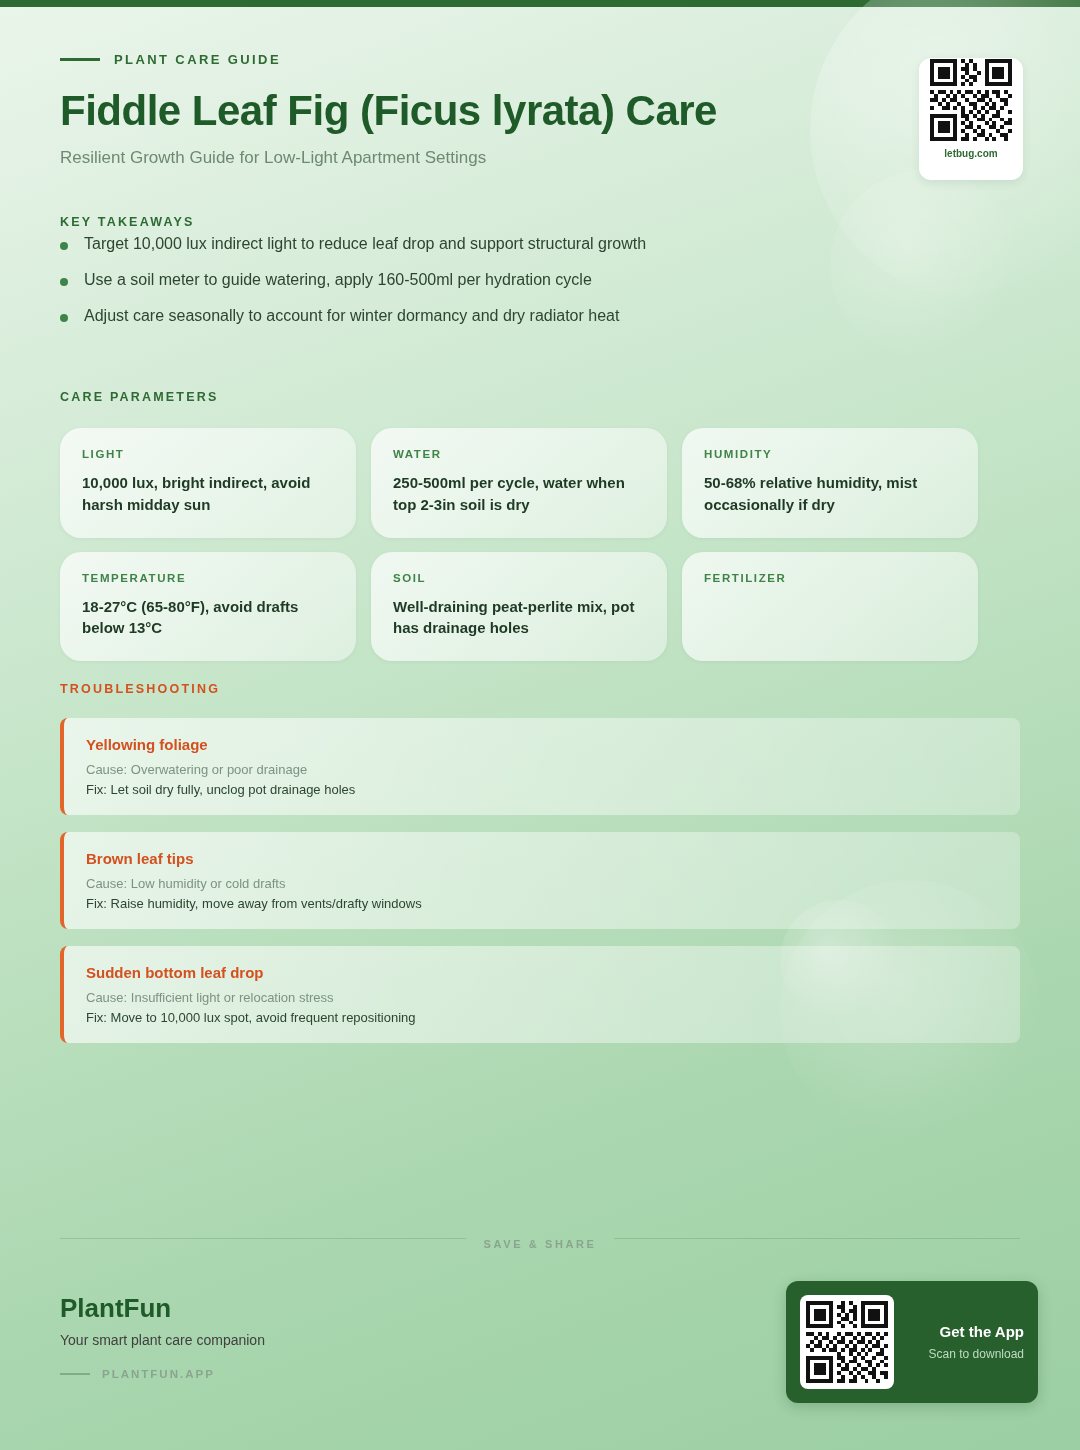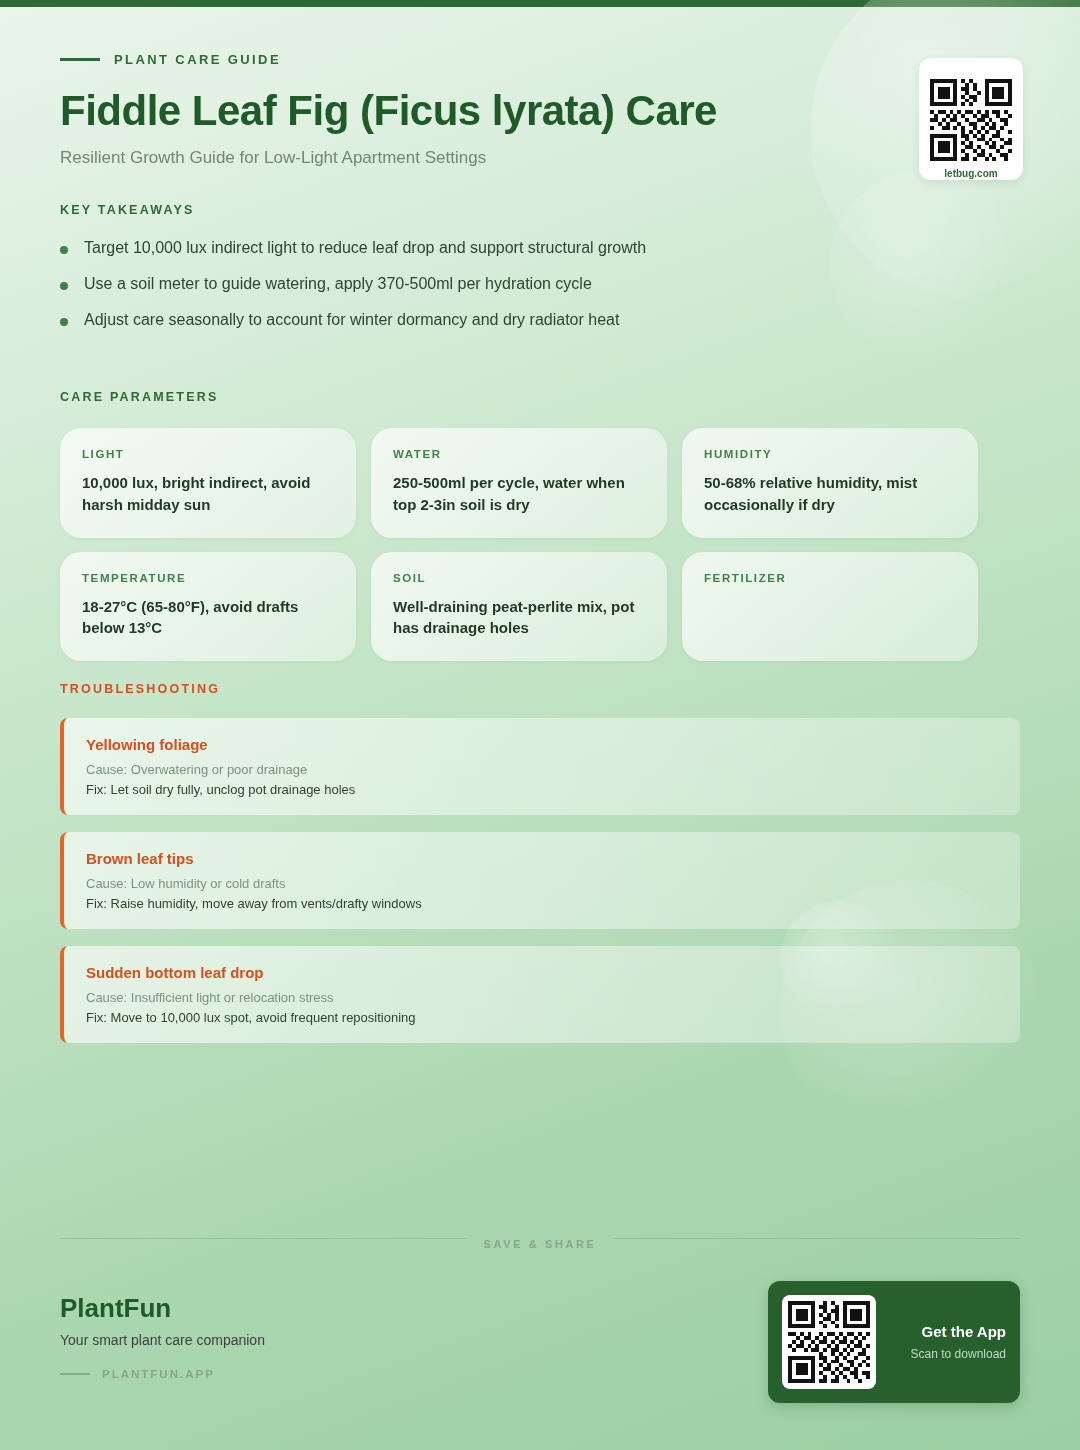--- a/index.html
+++ b/index.html
@@ -51,37 +51,37 @@
     margin-top: 14px; font-size: 17px; color: #6e8a72; font-weight: normal;
   }
 
   
   .qr-card {
     position: absolute; right: 57px; top: 58px;
     width: 104px; height: 122px;
     background: #ffffff; border-radius: 12px;
     box-shadow: 0 3px 10px rgba(30,70,35,0.10);
     display: flex; flex-direction: column; align-items: center;
-    padding-top: 21px;
+    padding-top: 1px;
   }
   .qr-card .qr { width: 82px; height: 82px; }
   .qr-card .qr-label {
     margin-top: 7px; font-size: 10px; font-weight: bold; color: #2e6b33;
   }
 
   
   .section-label {
     font-size: 12.5px; font-weight: bold; letter-spacing: 2.2px;
     color: #2e6b33; text-transform: uppercase;
   }
   .section-label.warn { color: #d4501e; }
 
   
-  .takeaways { position: absolute; left: 60px; top: 203px; width: 900px; }
-  .takeaways ul { list-style: none; margin-top: 22px; }
+  .takeaways { position: absolute; left: 60px; top: 215px; width: 900px; }
+  .takeaways ul { list-style: none; margin-top: 6px; }
   .takeaways li {
     display: flex; align-items: flex-start; gap: 16px;
     margin-bottom: 18px; font-size: 16px; color: #2c4630;
   }
   .takeaways li .dot {
     width: 8px; height: 8px; border-radius: 50%; background: #3f8347;
     margin-top: 7px; flex: none;
   }
 
   
@@ -141,21 +141,21 @@
   .tagline { margin-top: 8px; font-size: 14px; color: #404040; }
   .site {
     margin-top: 20px; display: flex; align-items: center; gap: 12px;
   }
   .site .rule { width: 30px; height: 2px; background: #7fae86; }
   .site .txt {
     font-size: 11.5px; letter-spacing: 2px; color: #8aa58f; font-weight: bold;
   }
 
   .app-card {
-    position: absolute; right: 60px; top: 1281px;
+    position: absolute; right: 42px; top: 1281px;
     width: 252px; height: 122px;
     background: #27602d; border-radius: 12px;
     display: flex; align-items: center; padding: 14px;
     box-shadow: 0 4px 14px rgba(25,60,30,0.22);
   }
   .app-card .qr-box {
     width: 94px; height: 94px; background: #fff; border-radius: 8px;
     display: flex; align-items: center; justify-content: center; flex: none;
   }
   .app-card .qr-box svg { width: 82px; height: 82px; }
@@ -302,21 +302,21 @@
 
   <div class="takeaways">
     <div class="section-label">KEY TAKEAWAYS</div>
     <ul>
       <li>
         <span class="dot"></span>
         <span>Target 10,000 lux indirect light to reduce leaf drop and support structural growth</span>
       </li>
       <li>
         <span class="dot"></span>
-        <span>Use a soil meter to guide watering, apply 370-500ml per hydration cycle</span>
+        <span>Use a soil meter to guide watering, apply 160-500ml per hydration cycle</span>
       </li>
       <li>
         <span class="dot"></span>
         <span>Adjust care seasonally to account for winter dormancy and dry radiator heat</span>
       </li>
     </ul>
   </div>
 
   <div class="params">
     <div class="section-label">CARE PARAMETERS</div>

